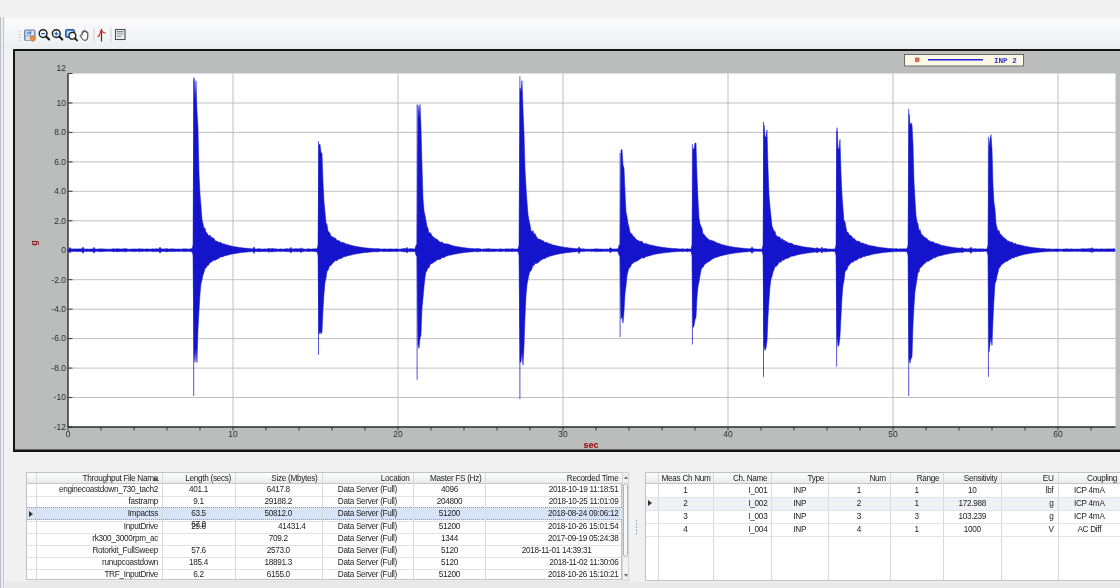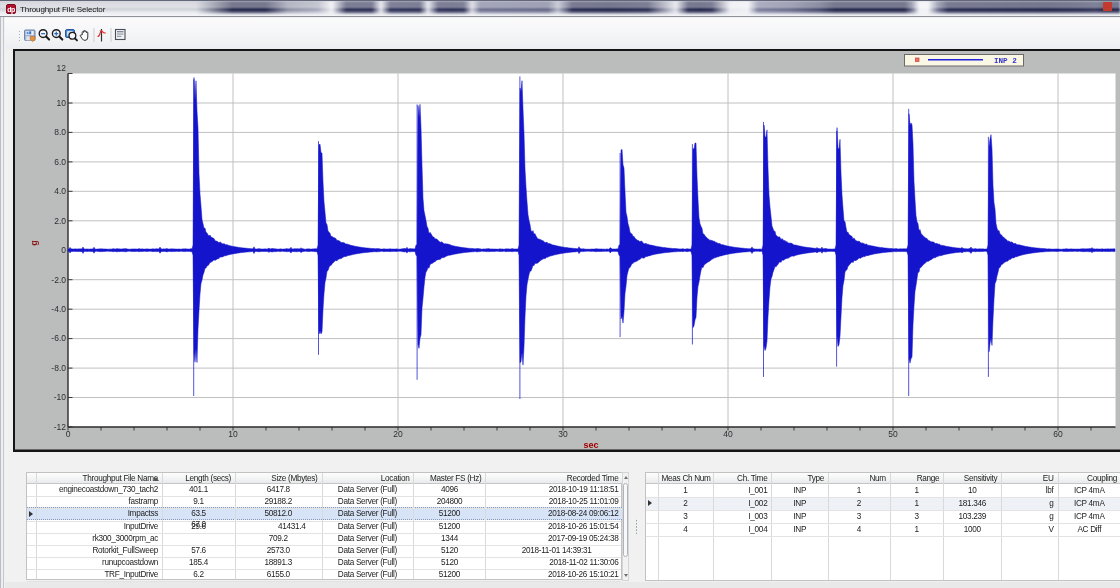--- a/index.html
+++ b/index.html
@@ -51,27 +51,20 @@
 .tri-u{width:0;height:0;border-left:2.5px solid transparent;border-right:2.5px solid transparent;border-bottom:3.5px solid #707070;position:absolute;left:1px}
 .tri-d{width:0;height:0;border-left:2.5px solid transparent;border-right:2.5px solid transparent;border-top:3.5px solid #707070;position:absolute;left:1px}
 #split{position:absolute;left:635px;top:519px;width:3px;height:16px;background-image:radial-gradient(circle at 1.5px 1.5px,#9aa0ac 0.8px,transparent 1px);background-size:3px 3.2px}
 #botstrip{position:absolute;left:5px;top:581.5px;width:1115px;height:6.5px;background:#e9e9e9}
 
 #lborder{position:absolute;left:0;top:17px;width:5px;height:571px;background:linear-gradient(90deg,#babdc4 0 1px,#eceef0 1px 3px,#c3c6cc 3px 4px,#f1f1f1 4px)}
 .tl{font-family:"Liberation Sans",sans-serif}
 </style></head>
 <body>
 <div id="win">
-<div id="title">
-      <div class="blobs"></div>
-      <div class="tgloss"></div>
-      <div id="dpicon">dp</div>
-      <div id="ttext">Throughput File Selector</div>
-      <div id="redcorner"></div>
-    </div>
 <div id="lborder"></div>
 <div id="toolbar">
 <div class="grip"></div>
 <svg width="110" height="17">
 
 <g transform="translate(0,1)">
 <rect x="0.5" y="1" width="10.5" height="10.5" rx="1" fill="#9fb4d8" stroke="#6f83ab"></rect>
 <rect x="1.8" y="2" width="7.8" height="4" fill="#edf1f7"></rect>
 <rect x="2.2" y="7.4" width="6.6" height="4" fill="#dce4ef"></rect>
 <rect x="2.6" y="2.7" width="2" height="2.6" fill="#5b8ed6"></rect>
@@ -326,42 +319,42 @@
       <div class="vline" style="left:182.6px"></div>
       <div class="vline" style="left:244.3px"></div>
       <div class="vline" style="left:297.8px"></div>
       <div class="vline" style="left:355.9px"></div>
       <div class="vline" style="left:412.1px"></div>
       <div class="hline" style="top:24.0px"></div>
       <div class="hline" style="top:37.0px"></div>
       <div class="hline" style="top:50.0px"></div>
       <div class="hline" style="top:63.0px"></div>
       <div class="cell la" style="left:12.1px;top:0;width:55.8px;line-height:11px">Meas Ch Num</div>
-      <div class="cell la" style="left:67.9px;top:0;width:58.0px;line-height:11px">Ch. Time</div>
+      <div class="cell la" style="left:67.9px;top:0;width:58.0px;line-height:11px">Ch. Name</div>
       <div class="cell la" style="left:125.9px;top:0;width:56.7px;line-height:11px">Type</div>
       <div class="cell la" style="left:182.6px;top:0;width:61.7px;line-height:11px">Num</div>
       <div class="cell la" style="left:244.3px;top:0;width:53.5px;line-height:11px">Range</div>
       <div class="cell la" style="left:297.8px;top:0;width:58.1px;line-height:11px">Sensitivity</div>
       <div class="cell la" style="left:355.9px;top:0;width:56.2px;line-height:11px">EU</div>
       <div class="cell la" style="left:412.1px;top:0;width:63.4px;line-height:11px">Coupling</div>
       <div class="selarrow" style="left:2.5px;top:27.5px"></div>
       <div class="cell ra" style="left:12.1px;top:11.0px;width:55.8px;line-height:13.0px">1</div>
       <div class="cell la" style="left:67.9px;top:11.0px;width:58.0px;line-height:13.0px">I_001</div>
       <div class="cell ra" style="left:125.9px;top:11.0px;width:56.7px;line-height:13.0px">INP</div>
       <div class="cell ra" style="left:182.6px;top:11.0px;width:61.7px;line-height:13.0px">1</div>
       <div class="cell ra" style="left:244.3px;top:11.0px;width:53.5px;line-height:13.0px">1</div>
       <div class="cell ra" style="left:297.8px;top:11.0px;width:58.1px;line-height:13.0px">10</div>
       <div class="cell la" style="left:355.9px;top:11.0px;width:56.2px;line-height:13.0px">lbf</div>
       <div class="cell ra" style="left:412.1px;top:11.0px;width:63.4px;line-height:13.0px">ICP 4mA</div>
       <div class="cell ra" style="left:12.1px;top:24.0px;width:55.8px;line-height:13.0px">2</div>
       <div class="cell la" style="left:67.9px;top:24.0px;width:58.0px;line-height:13.0px">I_002</div>
       <div class="cell ra" style="left:125.9px;top:24.0px;width:56.7px;line-height:13.0px">INP</div>
       <div class="cell ra" style="left:182.6px;top:24.0px;width:61.7px;line-height:13.0px">2</div>
       <div class="cell ra" style="left:244.3px;top:24.0px;width:53.5px;line-height:13.0px">1</div>
-      <div class="cell ra" style="left:297.8px;top:24.0px;width:58.1px;line-height:13.0px">181.346</div>
+      <div class="cell ra" style="left:297.8px;top:24.0px;width:58.1px;line-height:13.0px">172.988</div>
       <div class="cell la" style="left:355.9px;top:24.0px;width:56.2px;line-height:13.0px">g</div>
       <div class="cell ra" style="left:412.1px;top:24.0px;width:63.4px;line-height:13.0px">ICP 4mA</div>
       <div class="cell ra" style="left:12.1px;top:37.0px;width:55.8px;line-height:13.0px">3</div>
       <div class="cell la" style="left:67.9px;top:37.0px;width:58.0px;line-height:13.0px">I_003</div>
       <div class="cell ra" style="left:125.9px;top:37.0px;width:56.7px;line-height:13.0px">INP</div>
       <div class="cell ra" style="left:182.6px;top:37.0px;width:61.7px;line-height:13.0px">3</div>
       <div class="cell ra" style="left:244.3px;top:37.0px;width:53.5px;line-height:13.0px">3</div>
       <div class="cell ra" style="left:297.8px;top:37.0px;width:58.1px;line-height:13.0px">103.239</div>
       <div class="cell la" style="left:355.9px;top:37.0px;width:56.2px;line-height:13.0px">g</div>
       <div class="cell ra" style="left:412.1px;top:37.0px;width:63.4px;line-height:13.0px">ICP 4mA</div>

